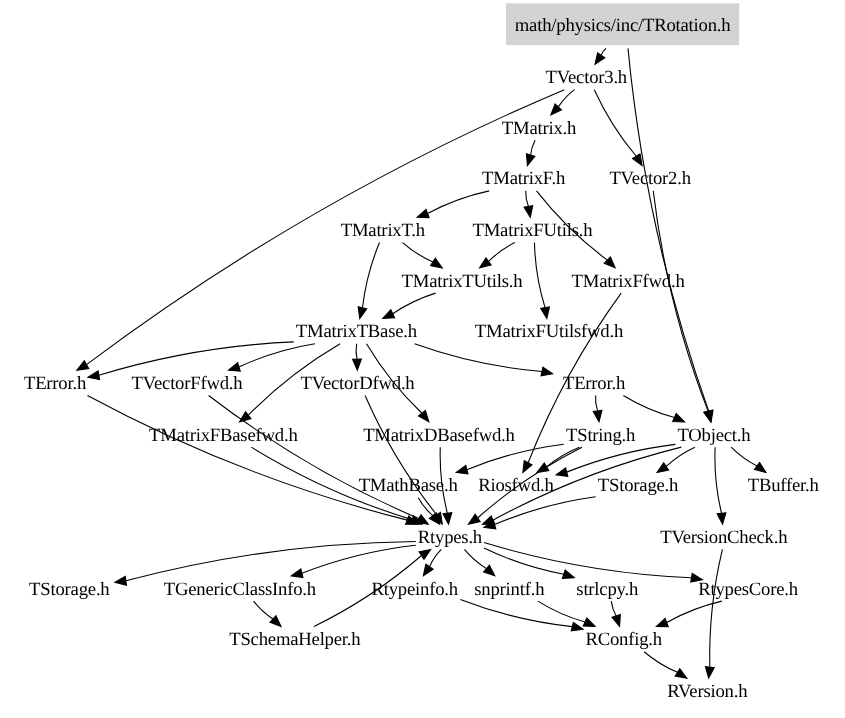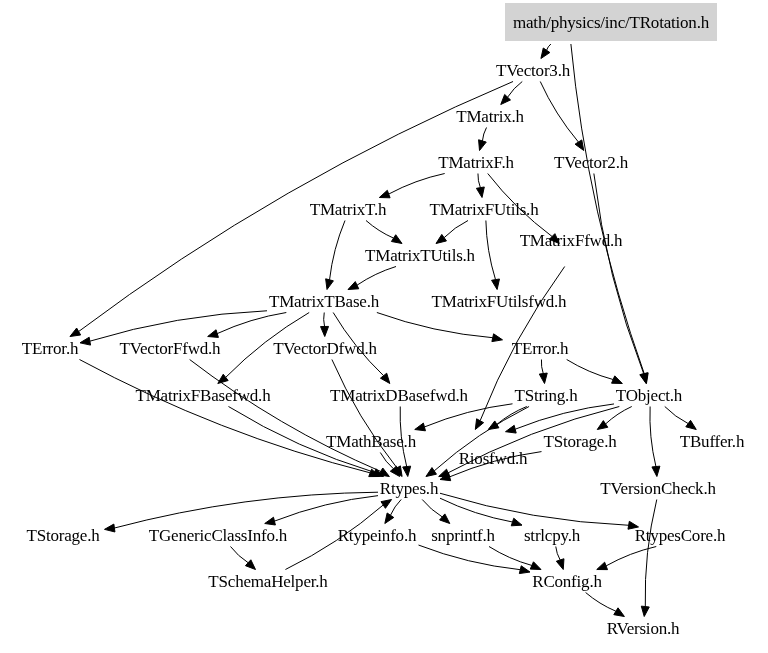--- a/index.html
+++ b/index.html
@@ -119,41 +119,41 @@
       <path d="M555.75,546.5 Q556.5698970008453,553.6963508025926 560.1497940016908,559.9927016051852"></path>
       <polygon points="563.25,569.5 556.3468746437649,561.2327840045089 563.9527133596167,558.7526192058615"></polygon>
       <path d="M656.25,546.5 Q629.783691173212,552.6272286221197 606.077382346424,565.8944572442394"></path>
       <polygon points="596.75,569.5 604.6351652441198,562.1635043056698 607.5195994487282,569.6254101828091"></polygon>
       <path d="M585.5957446808511,592.5 Q599.3074822368111,604.1986641268521 615.8992197927712,611.2403069771085"></path>
       <polygon points="624.4042553191489,616.5 613.7953425836146,614.6423211876596 618.0030970019278,607.8382927665574"></polygon>
       <path d="M656.7678571428571,499.5 Q644.0126656181714,552.2763113732581 645.2974740934856,606.5569084608019"></path>
       <polygon points="644.2321428571429,616.5 641.3202374778064,606.1307759662648 649.2747107091648,606.983040955339"></polygon>
     </svg>
   <div id="nodes">
-      <div class="node root" style="left: 566px; top: 22px; margin-left: 45px;">math/physics/inc/TRotation.h</div>
+      <div class="node root" style="left: 566px; top: 22px;">math/physics/inc/TRotation.h</div>
       <div class="node" style="left: 533px; top: 70px;">TVector3.h</div>
       <div class="node" style="left: 490px; top: 116px;">TMatrix.h</div>
       <div class="node" style="left: 476px; top: 162px;">TMatrixF.h</div>
       <div class="node" style="left: 591px; top: 162px;">TVector2.h</div>
       <div class="node" style="left: 348px; top: 209px;">TMatrixT.h</div>
       <div class="node" style="left: 484px; top: 209px;">TMatrixFUtils.h</div>
       <div class="node" style="left: 420px; top: 255px;">TMatrixTUtils.h</div>
-      <div class="node" style="left: 571px; top: 240px;">TMatrixFfwd.h</div>
+      <div class="node" style="left: 571px; top: 255px;">TMatrixFfwd.h</div>
       <div class="node" style="left: 324px; top: 301px;">TMatrixTBase.h</div>
       <div class="node" style="left: 499px; top: 301px;">TMatrixFUtilsfwd.h</div>
       <div class="node" style="left: 50px; top: 348px;">TError.h</div>
       <div class="node" style="left: 170px; top: 348px;">TVectorFfwd.h</div>
       <div class="node" style="left: 325px; top: 348px;">TVectorDfwd.h</div>
       <div class="node" style="left: 540px; top: 348px;">TError.h</div>
       <div class="node" style="left: 203px; top: 395px;">TMatrixFBasefwd.h</div>
       <div class="node" style="left: 399px; top: 395px;">TMatrixDBasefwd.h</div>
       <div class="node" style="left: 546px; top: 395px;">TString.h</div>
       <div class="node" style="left: 649px; top: 395px;">TObject.h</div>
       <div class="node" style="left: 371px; top: 441px;">TMathBase.h</div>
-      <div class="node" style="left: 469px; top: 458px; margin-left: 24px;">Riosfwd.h</div>
+      <div class="node" style="left: 469px; top: 441px;">Riosfwd.h</div>
       <div class="node" style="left: 580px; top: 441px;">TStorage.h</div>
       <div class="node" style="left: 712px; top: 441px;">TBuffer.h</div>
       <div class="node" style="left: 409px; top: 488px;">Rtypes.h</div>
       <div class="node" style="left: 658px; top: 488px;">TVersionCheck.h</div>
       <div class="node" style="left: 63px; top: 535px;">TStorage.h</div>
       <div class="node" style="left: 218px; top: 535px;">TGenericClassInfo.h</div>
       <div class="node" style="left: 377px; top: 535px;">Rtypeinfo.h</div>
       <div class="node" style="left: 463px; top: 535px; text-align: right;">snprintf.h</div>
       <div class="node" style="left: 552px; top: 535px;">strlcpy.h</div>
       <div class="node" style="left: 680px; top: 535px;">RtypesCore.h</div>

